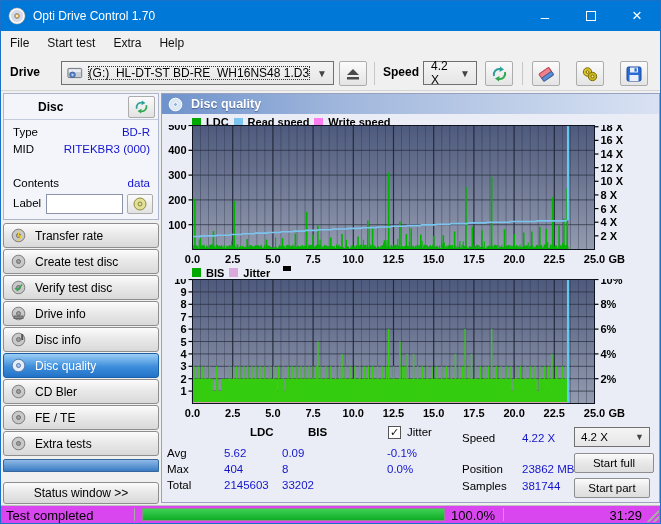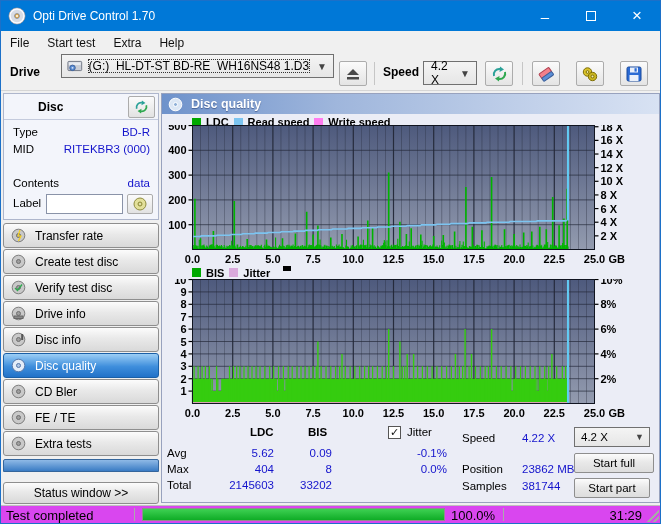--- a/index.html
+++ b/index.html
@@ -44,21 +44,21 @@
   .content{position:absolute;left:160px;top:92px;width:499px;height:410px;background:#EBEDF6;border:1px solid #98A2BE;}
   .content-header{position:absolute;left:0;top:0;right:0;height:20px;background:linear-gradient(90deg,#6E92CB,#9FB6DC 35%,#D8E2F3);display:flex;align-items:center;}
   .content-header .htext{color:#fff;font-size:12.5px;font-weight:bold;margin-left:8px;text-shadow:0 1px 1px rgba(40,60,110,.6);}
   .legend{position:absolute;display:flex;align-items:center;font-size:11px;font-weight:bold;color:#000;gap:5px;}
   .legend .sq{width:9px;height:9px;display:inline-block;}
   .cursor-marker{width:8px;height:5px;background:#000;display:inline-block;margin:0 0 8px 8px;}
   .chart-svg{position:absolute;left:0;}
   
   .stat{position:absolute;font-size:11.5px;color:#000;}
   .stat.v{color:#1414CC;}
-  .stat.r{text-align:right;}
+  .stat.r{text-align:left;}
   .stat.b{font-weight:bold;}
   .checkbox{position:absolute;width:13px;height:13px;background:#fff;border:1px solid #555;font-size:11px;line-height:11px;text-align:center;color:#111;}
   .mini-combo{position:absolute;height:20px;background:linear-gradient(#F4F4F4,#E6E6E6);border:1px solid #707070;display:flex;align-items:center;font-size:11.5px;padding-left:6px;}
   .mini-combo .chev{margin-left:auto;padding:0 5px;color:#444;font-size:9px;}
   .stat-btn{position:absolute;height:20px;background:linear-gradient(#FCFCFC,#E9E9E9 45%,#DDDDDD);border:1px solid #8E8E8E;border-radius:2px;display:flex;align-items:center;justify-content:center;font-size:11.5px;color:#000;}
   
   .statusbar{position:absolute;left:0;right:0;bottom:0;height:18px;background:#d946ef;border-top:1px solid #BFBFBF;font-size:13px;color:#000;}
   .sb-divider{position:absolute;top:2px;bottom:2px;width:1px;background:#ABABAB;}
   .progress-track{position:absolute;left:141px;top:2px;width:303px;height:13px;border:1px solid #8E8E8E;background:#EDEDED;}
   .progress-fill{height:100%;background:linear-gradient(#3ED153,#0FAC26);}
@@ -91,21 +91,21 @@
 
   <div class="menubar">
     <span class="menu-item">File</span>
     <span class="menu-item">Start test</span>
     <span class="menu-item">Extra</span>
     <span class="menu-item">Help</span>
   </div>
 
   <div class="toolbar">
     <span class="tool-label" style="left:9px;">Drive</span>
-    <div class="combo" style="left:60px;top:0;width:273px;text-align:center;">
+    <div class="combo" style="left:60px;top:7px;width:273px;text-align:center;">
       <svg width="17" height="14" style="margin:0 4px 0 5px;" viewBox="0 0 17 14">
         <rect x="1" y="2" width="15" height="10" rx="1" fill="#C9CDD6" stroke="#6B7280"></rect>
         <rect x="2" y="3" width="13" height="3" fill="#E8EBF1"></rect>
         <circle cx="6" cy="9" r="3" fill="#5B8ED6" stroke="#3A5E98"></circle>
         <circle cx="6" cy="9" r="1" fill="#DCE6F5"></circle>
       </svg>
       <span class="focus" style="white-space:pre;padding:1px 2px;">(G:)  HL-DT-ST BD-RE  WH16NS48 1.D3</span>
       <span class="chev">▼</span>
     </div>
     <div class="tool-btn" style="left:338px;">

